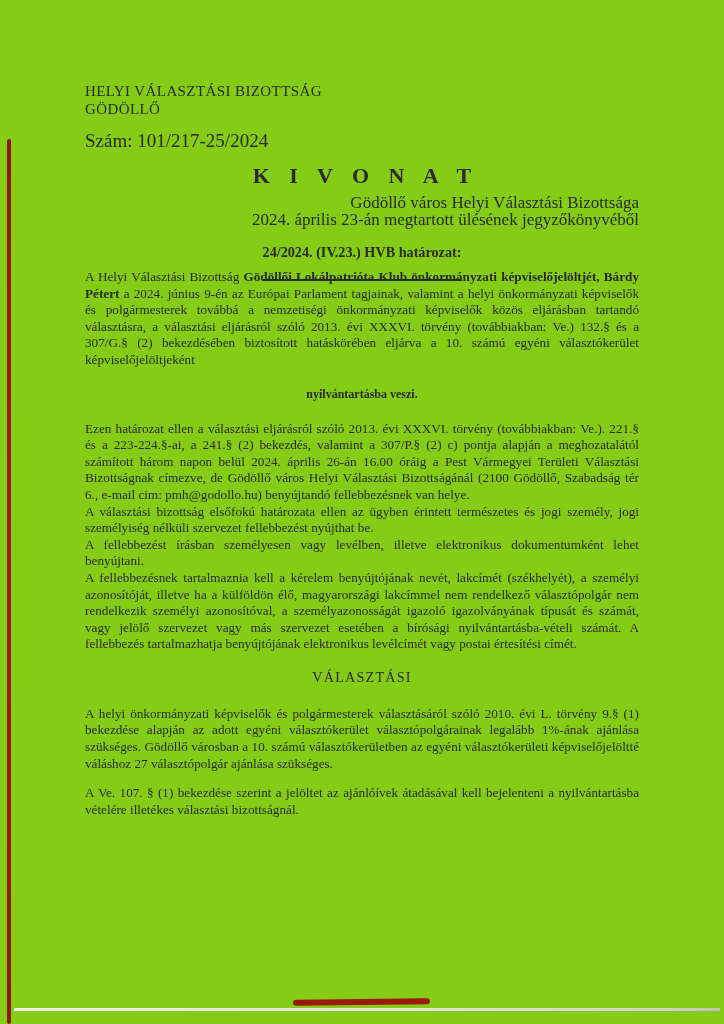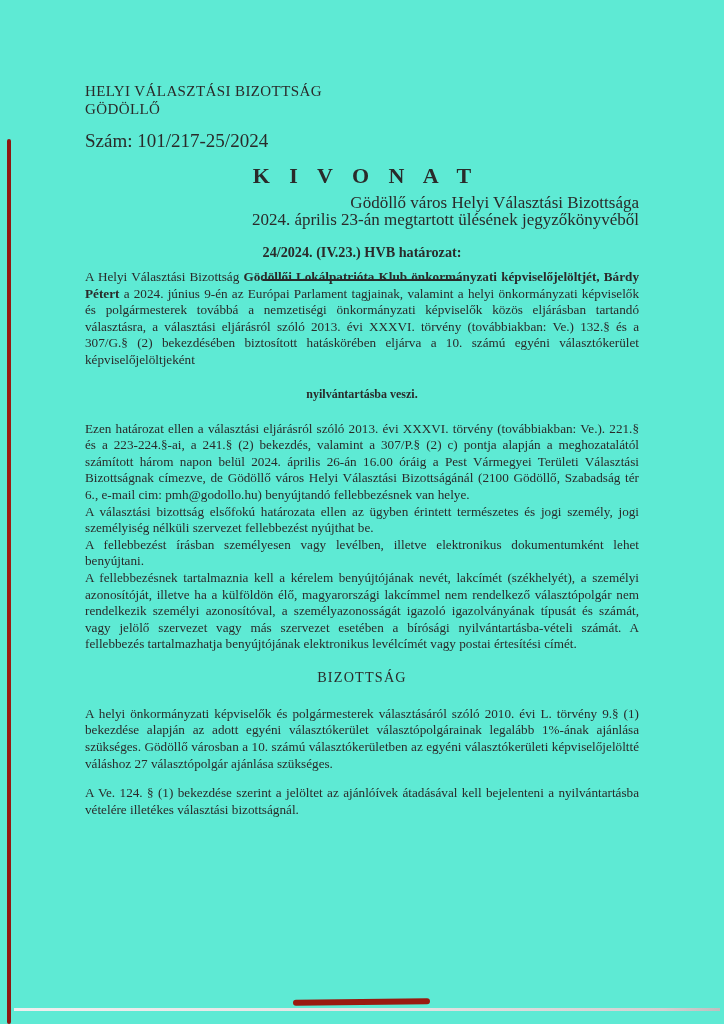--- a/index.html
+++ b/index.html
@@ -4,21 +4,21 @@
 <style>
   html,body{margin:0;padding:0;}
   body{
     width:724px;height:1024px;
     background:#ffffff;
     font-family:"Liberation Serif", serif;
     color:#2a2a2a;
     position:relative;
     overflow:hidden;
   }
-  .page{position:absolute;inset:0;background:#5eead4;}
+  .page{position:absolute;inset:0;background:#84cc16;}
   .content{
     position:absolute;left:85px;top:0;width:554px;
     padding-top:83px;
   }
   .org-line{font-size:15px;line-height:17.5px;letter-spacing:0.4px;}
   .ref-number{margin-top:14px;font-size:19px;line-height:17px;}
   .doc-title{
     margin-top:17px;text-align:center;font-weight:bold;
     font-size:22px;letter-spacing:7px;text-indent:7px;line-height:20px;
   }
@@ -81,25 +81,25 @@
 
     <div class="operative-clause">nyilvántartásba veszi.</div>
 
     <div id="section-appeal" class="para-section">
         <p><span>Ezen határozat ellen a választási eljárásról szóló 2013. évi XXXVI. törvény (továbbiakban: Ve.). 221.§ és a 223-224.§-ai, a 241.§ (2) bekezdés, valamint a 307/P.§ (2) c) pontja alapján a meghozatalától számított három napon belül 2024. április 26-án 16.00 óráig a Pest Vármegyei Területi Választási Bizottságnak címezve, de Gödöllő város Helyi Választási Bizottságánál (2100 Gödöllő, Szabadság tér 6., e-mail cim: pmh@godollo.hu) benyújtandó fellebbezésnek van helye.</span></p>
         <p><span>A választási bizottság elsőfokú határozata ellen az ügyben érintett természetes és jogi személy, jogi személyiség nélküli szervezet fellebbezést nyújthat be.</span></p>
         <p><span>A fellebbezést írásban személyesen vagy levélben, illetve elektronikus dokumentumként lehet benyújtani.</span></p>
         <p><span>A fellebbezésnek tartalmaznia kell a kérelem benyújtójának nevét, lakcímét (székhelyét), a személyi azonosítóját, illetve ha a külföldön élő, magyarországi lakcímmel nem rendelkező választópolgár nem rendelkezik személyi azonosítóval, a személyazonosságát igazoló igazolványának típusát és számát, vagy jelölő szervezet vagy más szervezet esetében a bírósági nyilvántartásba-vételi számát. A fellebbezés tartalmazhatja benyújtójának elektronikus levélcímét vagy postai értesítési címét.</span></p>
       </div>
 
-    <div class="indoklas-heading">BIZOTTSÁG</div>
+    <div class="indoklas-heading">VÁLASZTÁSI</div>
 
     <div id="section-indoklas" class="para-section">
         <p><span>A helyi önkormányzati képviselők és polgármesterek választásáról szóló 2010. évi L. törvény 9.§ (1) bekezdése alapján az adott egyéni választókerület választópolgárainak legalább 1%-ának ajánlása szükséges. Gödöllő városban a 10. számú választókerületben az egyéni választókerületi képviselőjelöltté váláshoz 27 választópolgár ajánlása szükséges.</span></p>
-        <p><span>A Ve. 124. § (1) bekezdése szerint a jelöltet az ajánlóívek átadásával kell bejelenteni a nyilvántartásba vételére illetékes választási bizottságnál.</span></p>
+        <p><span>A Ve. 107. § (1) bekezdése szerint a jelöltet az ajánlóívek átadásával kell bejelenteni a nyilvántartásba vételére illetékes választási bizottságnál.</span></p>
       </div>
 
   </div>
 
   <div class="scan-mark-left" style="background: linear-gradient(rgb(142, 23, 18), rgb(160, 29, 19) 45%, rgb(142, 23, 18));"></div>
   <div class="scan-line-bottom"></div>
   <div class="scan-mark-bottom-red" style="background: rgb(154, 26, 16);"></div>
 
 </div>
 

